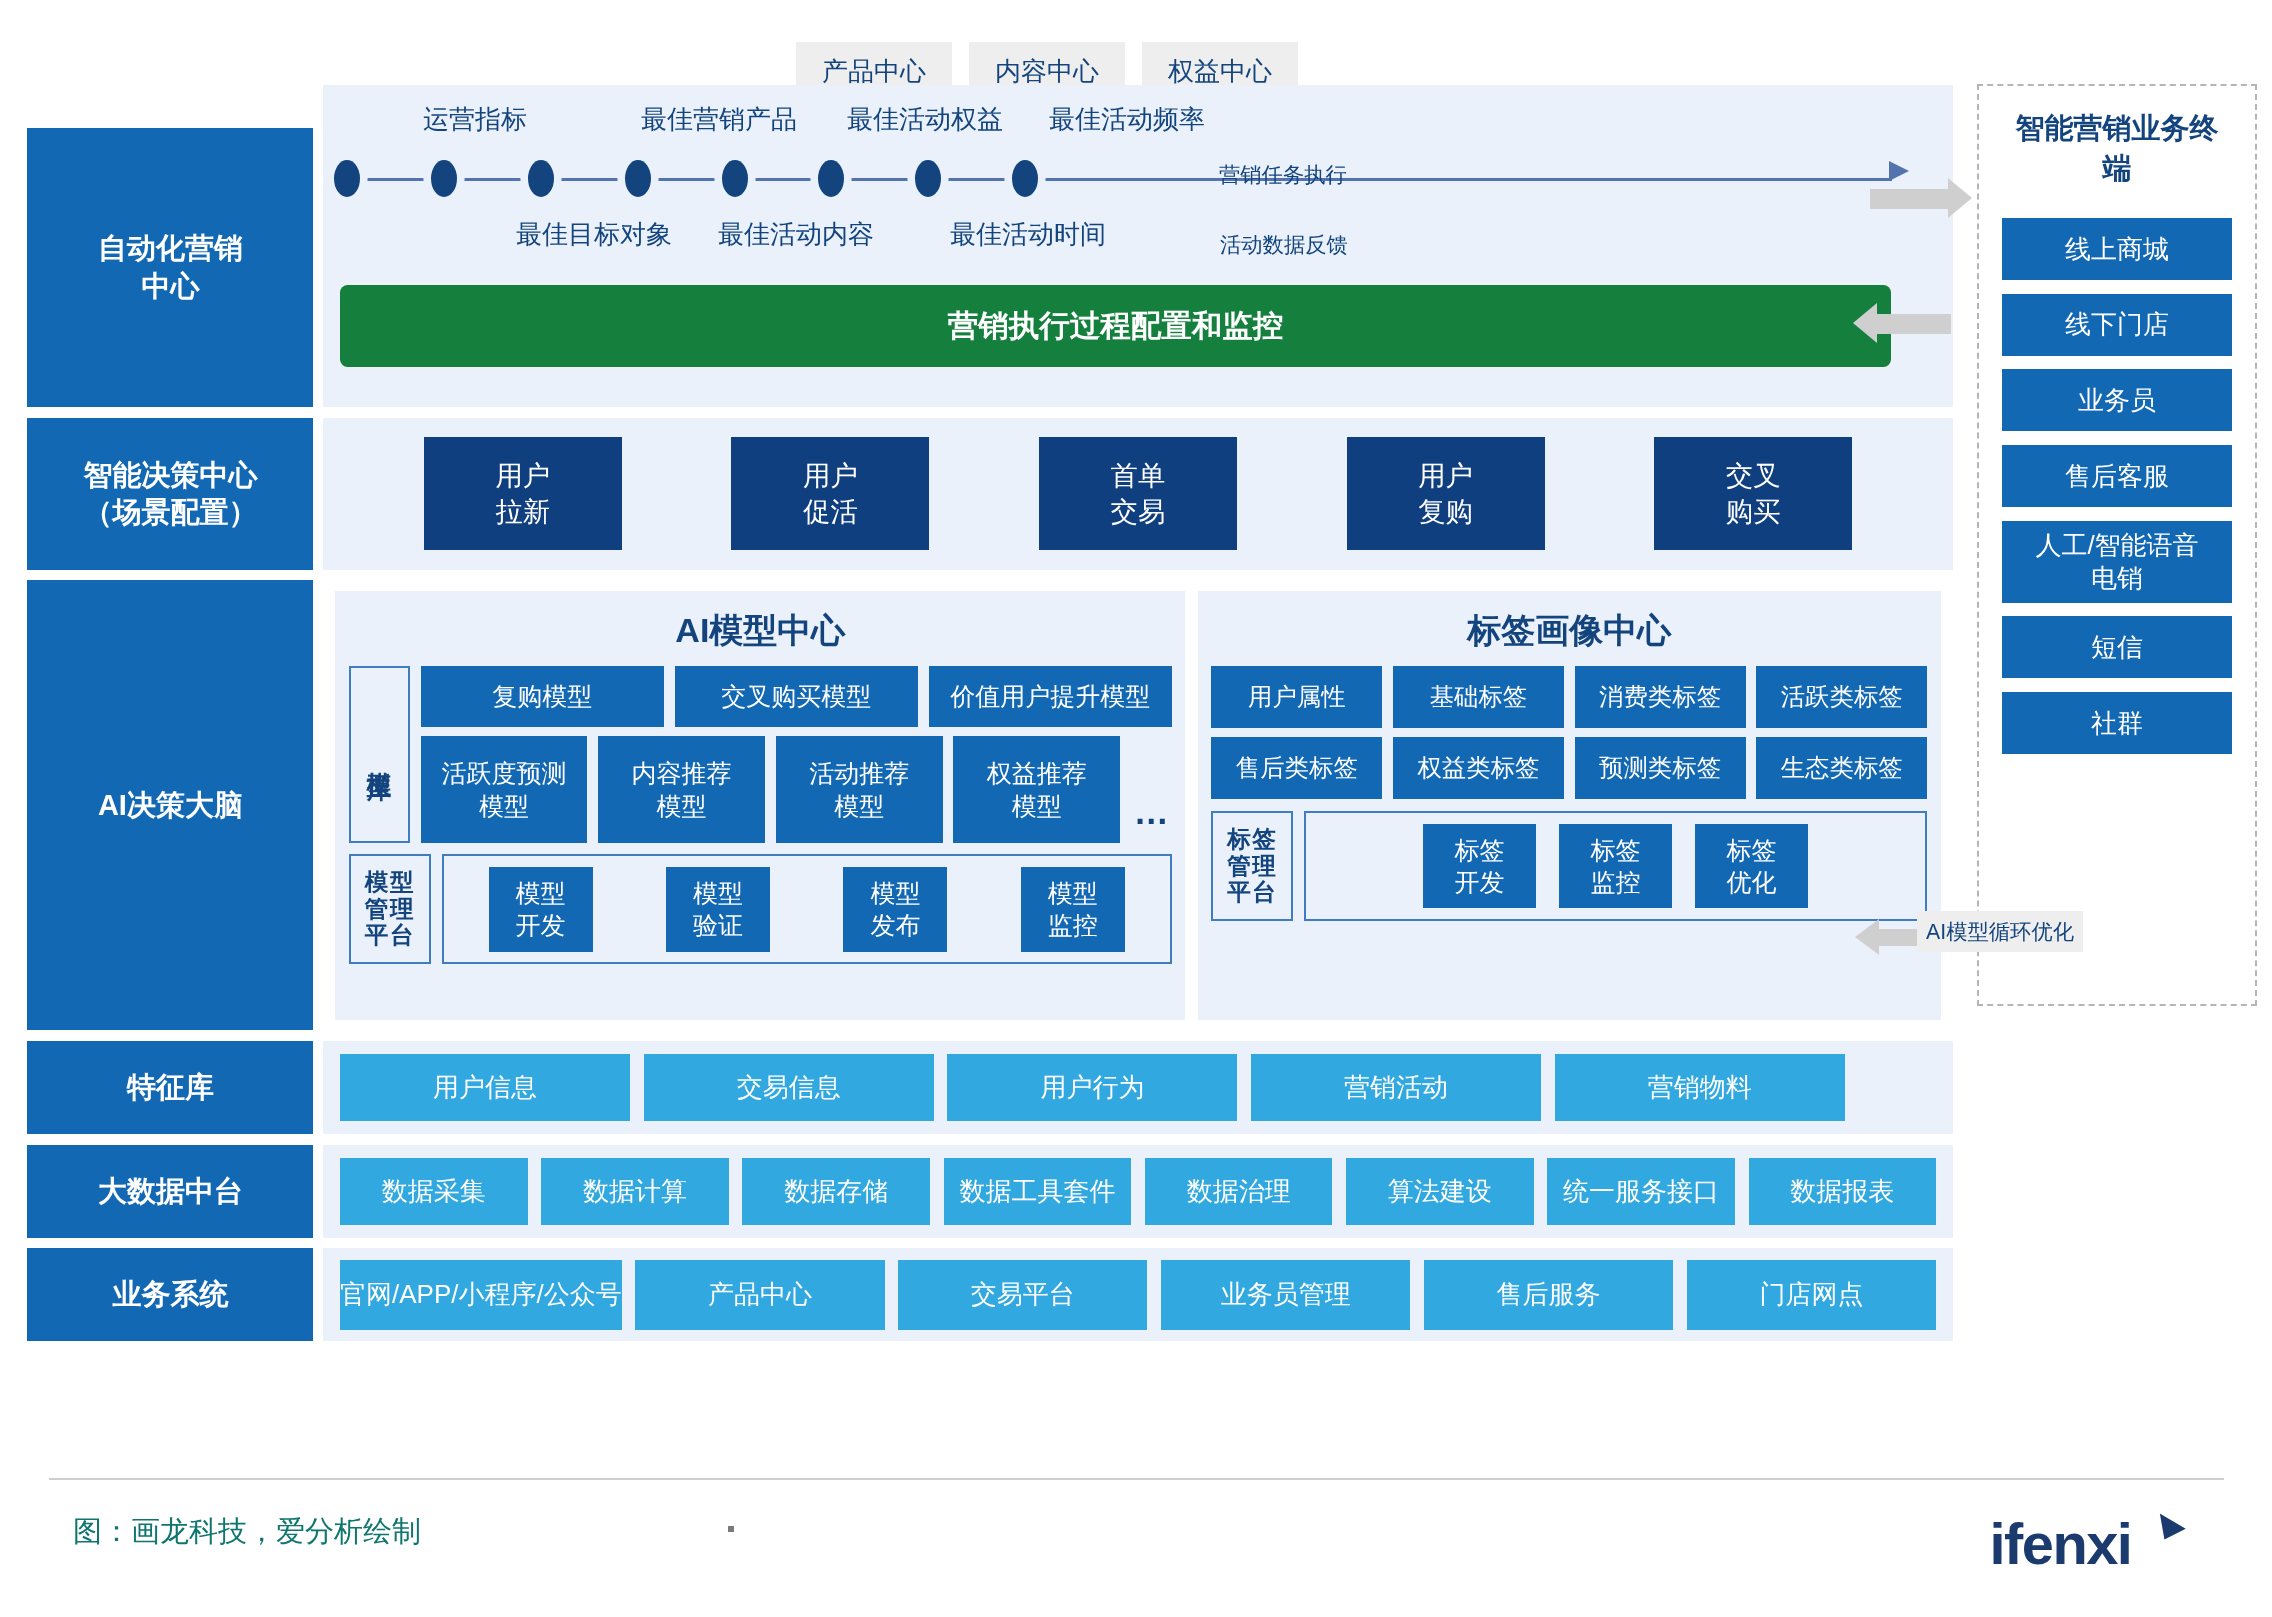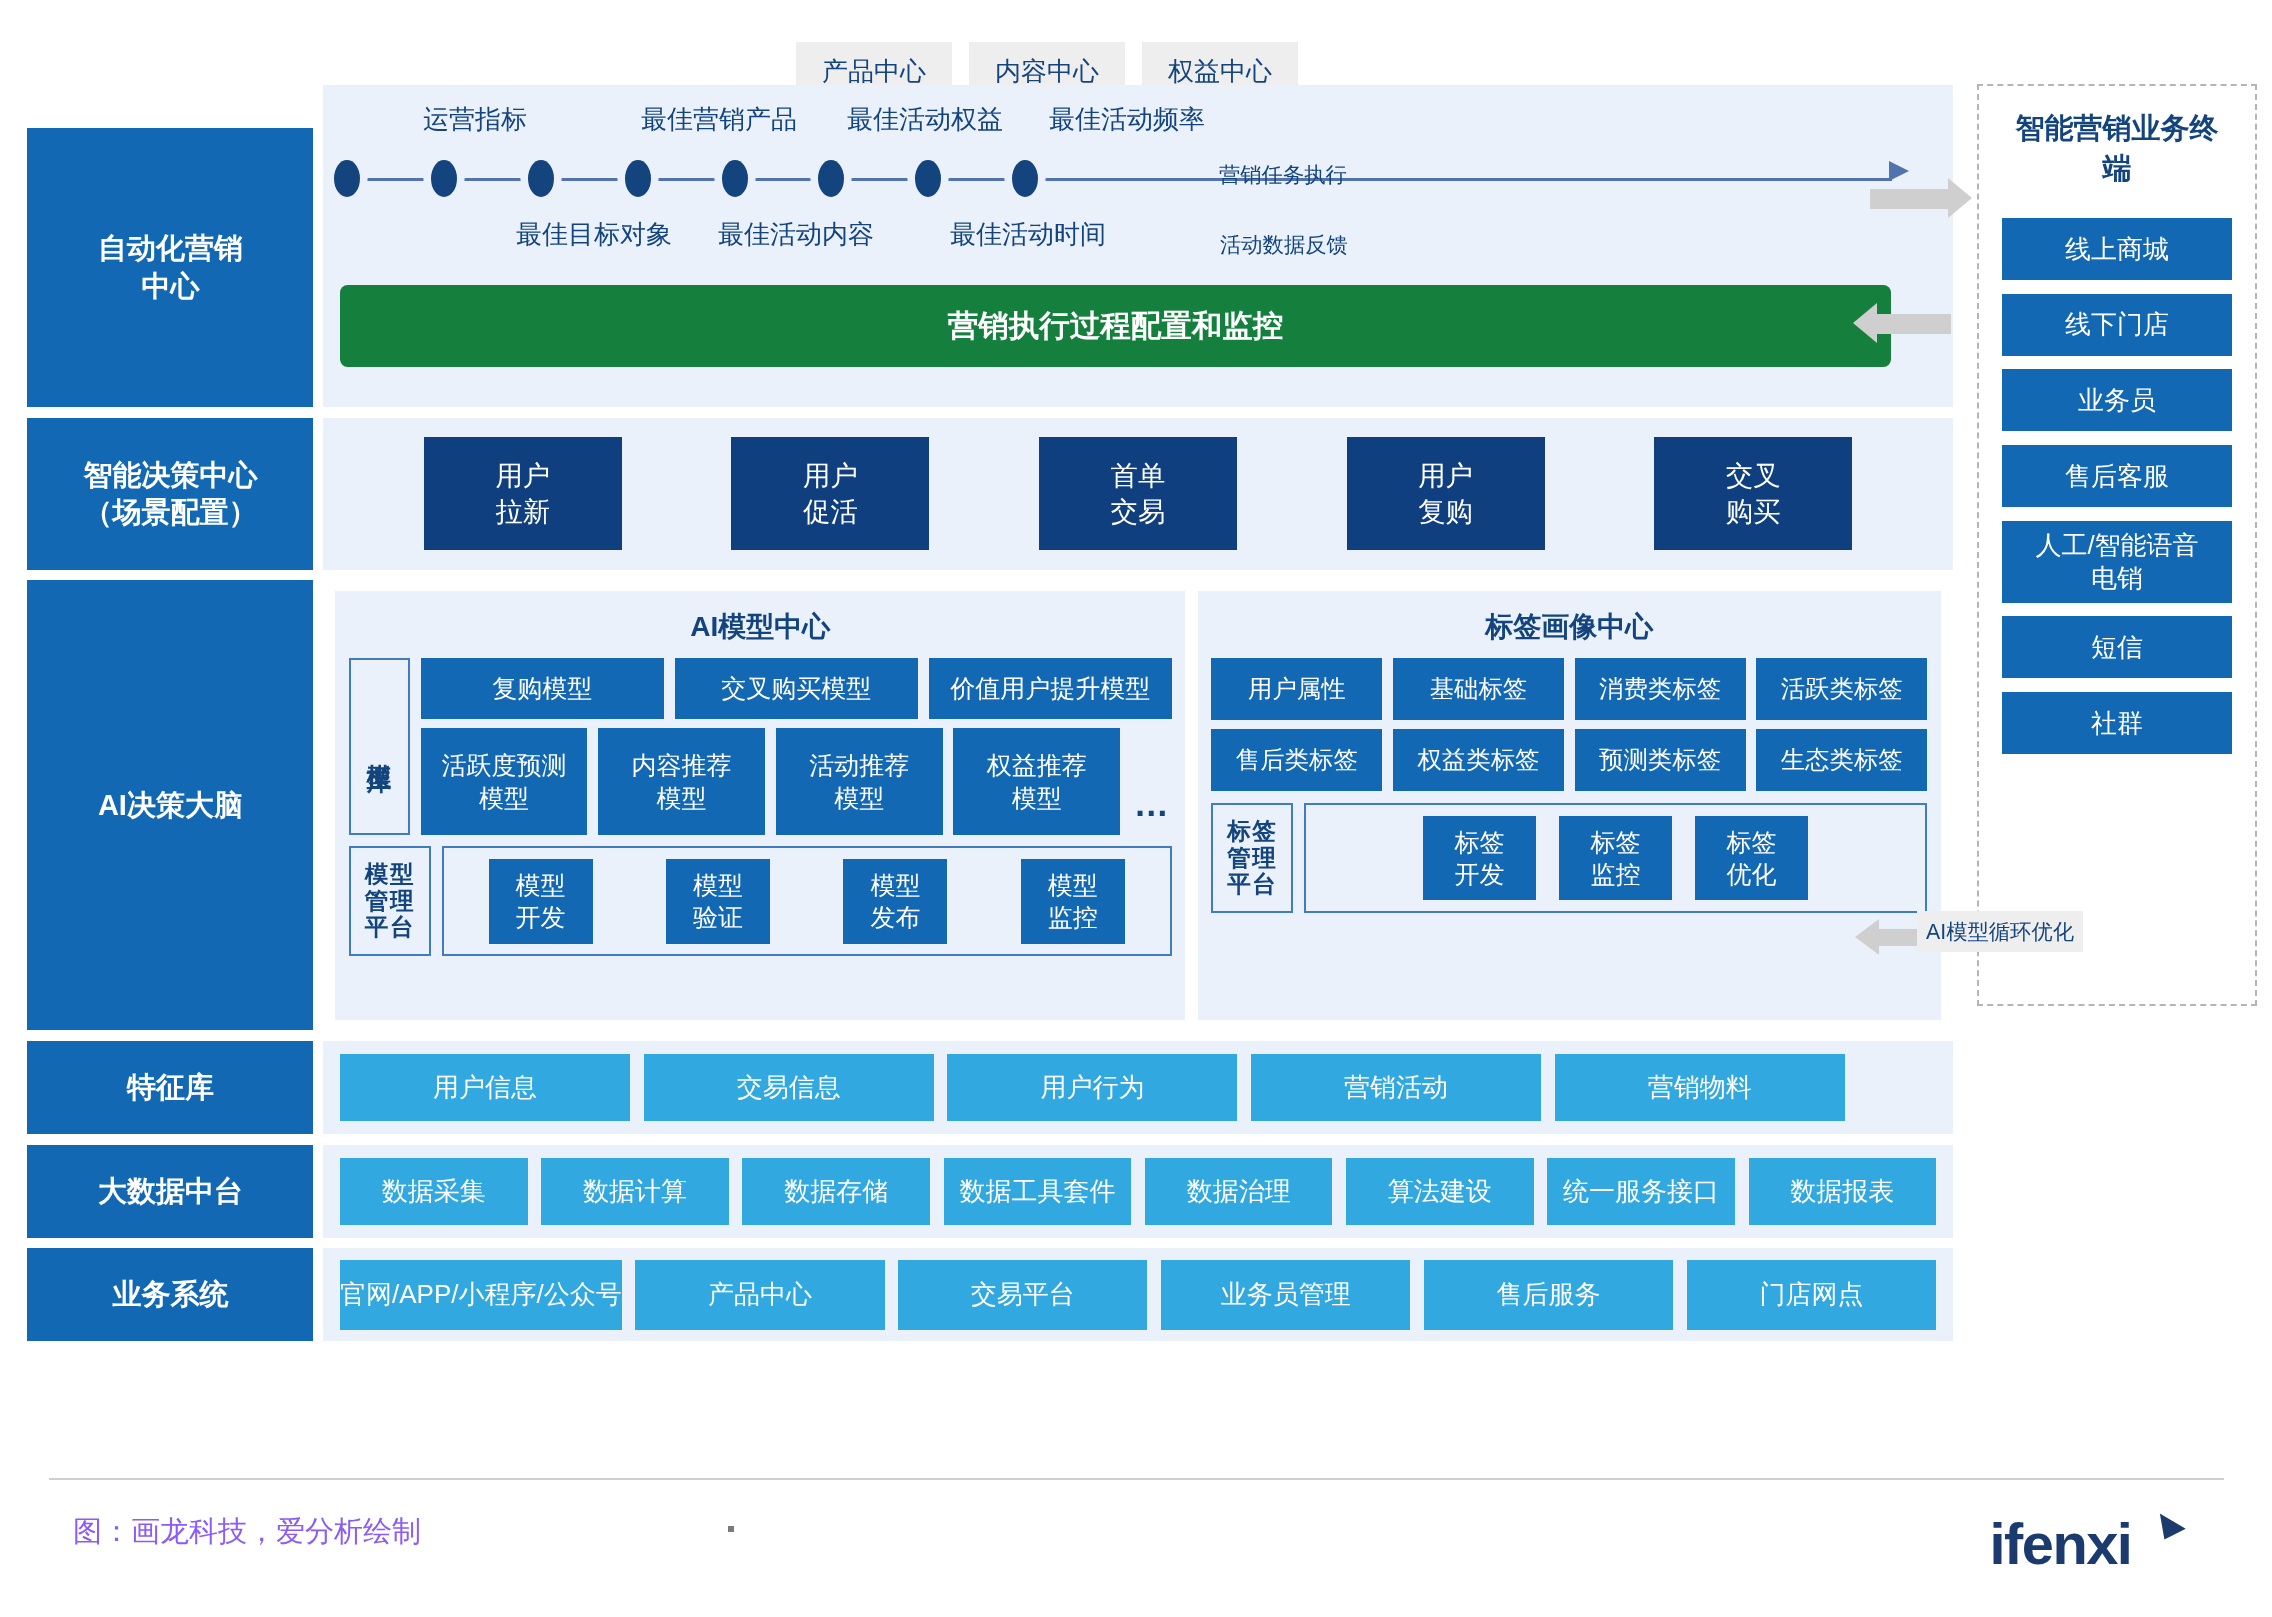--- a/index.html
+++ b/index.html
@@ -111,21 +111,21 @@
     background: #0f3f7f; color: #ffffff;
     width: 198px; height: 113px;
     display: flex; align-items: center; justify-content: center;
     font-size: 27.4px; line-height: 1.32; text-align: center;
   }
 
   
   .band-brain { height: 450px; display: flex; gap: 12.2px; padding: 10.7px 12.2px; background: transparent; }
   .panel { background: #eaf1fa; padding: 10.7px 13.7px 13.7px; position: relative; }
   .panel-title {
-    text-align: center; font-size: 28px; font-weight: bold; color: #13447e;
+    text-align: center; font-size: 34px; font-weight: bold; color: #13447e;
     padding: 6.1px 0 12.2px;
   }
   .model-panel { width: 857px; }
   .tag-panel   { width: 749px; }
 
   .row-flex { display: flex; gap: 10.7px; align-items: stretch; }
   .vtag {
     border: 2.3px solid #3f7cc0; background: #eaf1fa; color: #13447e;
     width: 61px; font-size: 24.4px; font-weight: bold;
     display: flex; align-items: center; justify-content: center;
@@ -193,21 +193,21 @@
   }
   .terminal-item.tall { height: 82px; }
 
   
   .footer-line {
     position: absolute; left: 49px; top: 1478px; width: 2175px; height: 2.3px;
     background: #cfcfcf;
   }
   .footer-credit {
     position: absolute; left: 73px; top: 1532px;
-    font-size: 29px; color: #8b5cf6; white-space: nowrap;
+    font-size: 29px; color: #0f766e; white-space: nowrap;
     transform: translateY(-50%);
   }
   .footer-dot {
     position: absolute; left: 728px; top: 1526px;
     width: 6.1px; height: 6.1px; background: #7a7a7a;
   }
   .logo {
     position: absolute; right: 61px; top: 1509px;
     width: 229px; height: 73px;
   }

